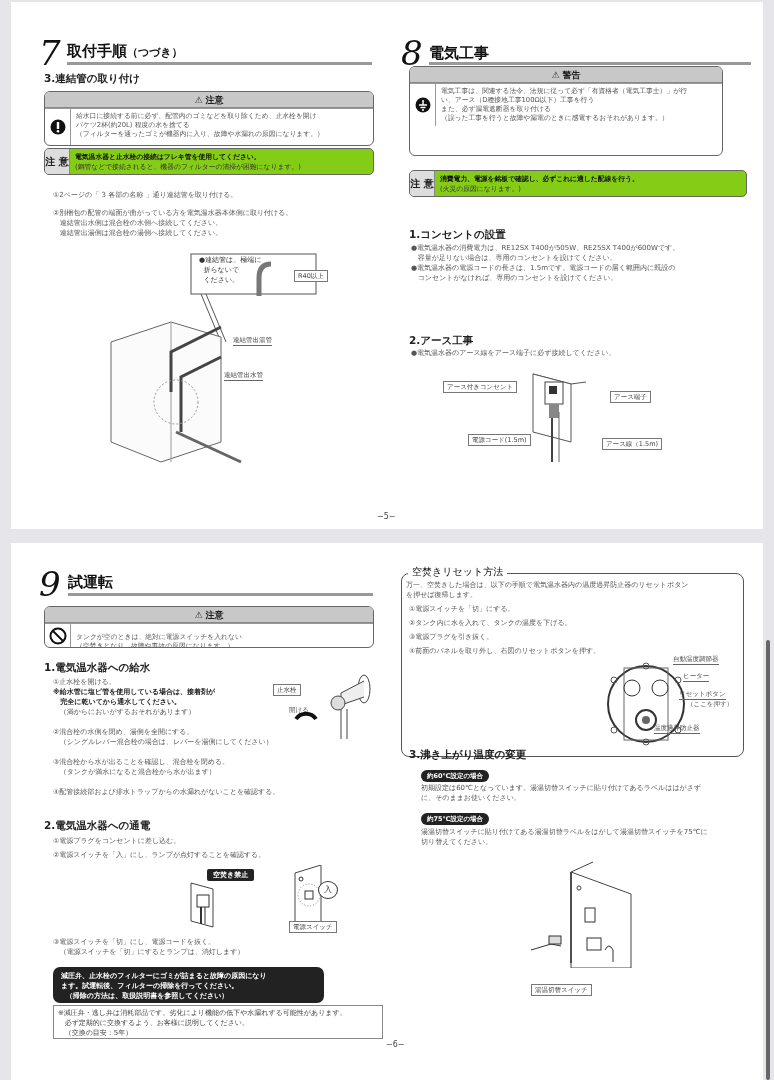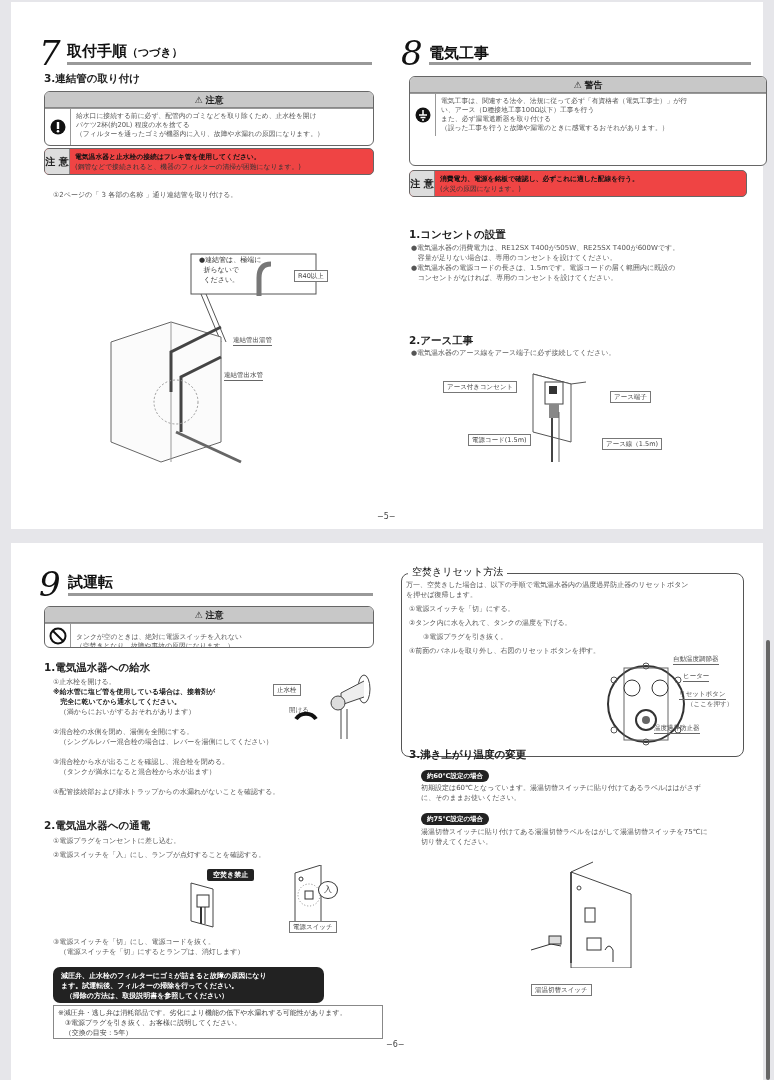--- a/index.html
+++ b/index.html
@@ -12,21 +12,21 @@
 .sectitle{position:absolute;font-weight:bold;font-size:15px;color:#111}
 .underline{position:absolute;height:3px;background:#999}
 .h3{position:absolute;font-weight:bold;font-size:10.5px;color:#222}
 .txt{position:absolute;font-size:7px;line-height:10px;color:#555;white-space:pre}
 .box{position:absolute;border:1.5px solid #666;border-radius:6px;overflow:hidden;background:#fff}
 .boxhead{background:#c8c8c8;text-align:center;font-size:9px;font-weight:bold;color:#222;height:16px;line-height:16px;border-bottom:1px solid #888}
 .boxrow{display:flex;border-top:1px solid #999}
 .boxrow:first-of-type{border-top:none}
 .iconcell{width:26px;display:flex;align-items:center;justify-content:center;border-right:1px solid #999;flex-shrink:0}
 .rowtxt{font-size:6.8px;line-height:9px;color:#555;padding:3px 5px;white-space:pre}
-.chui{position:absolute;border:1.5px solid #666;border-radius:5px;display:flex;overflow:hidden;background:#ef4444}
+.chui{position:absolute;border:1.5px solid #666;border-radius:5px;display:flex;overflow:hidden;background:#84cc16}
 .chui-l{width:25px;background:#ddd;border-right:1px solid #888;font-size:10px;font-weight:bold;display:flex;align-items:center;justify-content:center;color:#222}
 .chui-r{font-size:6.8px;line-height:10px;padding:3px 5px;white-space:pre;color:#333}
 .chui-r b{color:#111}
 .lbl{position:absolute;font-size:6.5px;color:#444;border:1px solid #777;padding:0 3px;background:#fff;white-space:nowrap;line-height:10px}
 .ulbl{position:absolute;font-size:6.5px;color:#444;border-bottom:1px solid #666;white-space:nowrap;line-height:10px}
 .pagenum{position:absolute;font-size:8px;color:#444}
 .darkbox{position:absolute;background:#222;color:#fff;border-radius:7px;font-size:7px;line-height:10px;padding:4px 8px;white-space:pre;font-weight:bold}
 .notebox{position:absolute;border:1px solid #888;font-size:7px;line-height:10px;padding:2px 4px;white-space:pre;color:#444}
 .pill{position:absolute;background:#222;color:#fff;border-radius:7px;font-size:6.5px;padding:1px 6px;font-weight:bold;line-height:10px}
 .scroll{position:absolute;right:4px;top:640px;width:4px;height:440px;background:#666;border-radius:2px}
@@ -57,20 +57,23 @@
 （フィルターを通ったゴミが機器内に入り、故障や水漏れの原因になります。）</div>
     </div>
   </div>
 
   <div class="chui" style="left:33px;top:146px;width:330px;height:27px">
     <div class="chui-l">注 意</div>
     <div class="chui-r"><b>電気温水器と止水栓の接続はフレキ管を使用してください。</b><br><span>(鋼管などで接続されると、機器のフィルターの清掃が困難になります。)</span></div>
   </div>
 
   <div class="txt" style="left:42px;top:188px">①2ページの「 3 各部の名称 」通り連結管を取り付ける。</div>
+  <div class="txt" style="left:42px;top:206px">②別梱包の配管の端面が曲がっている方を電気温水器本体側に取り付ける。
+   連結管出水側は混合栓の水側へ接続してください。
+   連結管出湯側は混合栓の湯側へ接続してください。</div>
 
   <div class="sec" style="left:90px;top:250px;width:280px;height:220px">
     <svg width="280" height="220">
       <rect x="90" y="2" width="125" height="40" fill="#fff" stroke="#555"></rect>
       <path d="M100 42 L120 90 M105 42 L125 90" stroke="#555" fill="none"></path>
       <path d="M170 12 q-12 0 -12 14 l0 18" stroke="#777" stroke-width="5" fill="none"></path>
       <polygon points="10,90 70,70 120,85 120,190 60,210 10,190" fill="#fbfbfb" stroke="#666"></polygon>
       <line x1="70" y1="70" x2="70" y2="210" stroke="#999"></line>
       <path d="M120 75 L70 100 L70 140" stroke="#444" stroke-width="3" fill="none"></path>
       <path d="M120 105 L80 125 L80 180" stroke="#444" stroke-width="3" fill="none"></path>
@@ -82,21 +85,21 @@
   折らないで
   ください。</div>
   <div class="lbl" style="left:283px;top:268px">R40以上</div>
   <div class="ulbl" style="left:222px;top:333px">連結管出湯管</div>
   <div class="ulbl" style="left:213px;top:368px">連結管出水管</div>
 
   <div class="bignum" style="left:390px;top:34px">8</div>
   <div class="sectitle" style="left:418px;top:42px">電気工事</div>
   <div class="underline" style="left:418px;top:60px;width:322px"></div>
 
-  <div class="box" style="left:398px;top:74px;width:358px;height:90px">
+  <div class="box" style="left:398px;top:64px;width:314px;height:90px">
     <div class="boxhead">⚠ 警告</div>
     <div class="boxrow" style="height:43px">
       <div class="iconcell">
           <svg width="16" height="16">
             <circle cx="8" cy="8" r="7.5" fill="#111"></circle>
             <line x1="8" y1="3" x2="8" y2="8" stroke="#fff" stroke-width="1.5"></line>
             <line x1="4" y1="8" x2="12" y2="8" stroke="#fff" stroke-width="1.5"></line>
             <line x1="5.5" y1="10.5" x2="10.5" y2="10.5" stroke="#fff" stroke-width="1.5"></line>
             <line x1="7" y1="13" x2="9" y2="13" stroke="#fff" stroke-width="1.5"></line>
           </svg>
@@ -211,30 +214,30 @@
   <div class="sec" style="left:307px;top:338px;width:20px;height:18px;border:1px solid #333;border-radius:50%;font-size:8px;text-align:center;line-height:16px;background:#fff">入</div>
   <div class="lbl" style="left:278px;top:378px">電源スイッチ</div>
 
   <div class="txt" style="left:42px;top:394px">③電源スイッチを「切」にし、電源コードを抜く。
    （電源スイッチを「切」にするとランプは、消灯します）</div>
 
   <div class="darkbox" style="left:42px;top:424px;width:271px;height:36px">減圧弁、止水栓のフィルターにゴミが詰まると故障の原因になり
 ます。試運転後、フィルターの掃除を行ってください。
   （掃除の方法は、取扱説明書を参照してください）</div>
   <div class="notebox" style="left:42px;top:462px;width:330px;height:34px">※減圧弁・逃し弁は消耗部品です。劣化により機能の低下や水漏れする可能性があります。
-   ③電源プラグを引き抜く、お客様に説明してください。
+   必ず定期的に交換するよう、お客様に説明してください。
    （交換の目安：5年）</div>
 
   <div class="sec" style="left:390px;top:30px;width:343px;height:184px;border:1.5px solid #555;border-radius:8px"></div>
   <div class="sec" style="left:397px;top:22px;background:#fff;padding:0 4px;font-size:10px;font-weight:normal;color:#111">空焚きリセット方法</div>
   <div class="txt" style="left:395px;top:37px">万一、空焚きした場合は、以下の手順で電気温水器内の温度過昇防止器のリセットボタン
 を押せば復帰します。</div>
   <div class="txt" style="left:398px;top:61px">①電源スイッチを「切」にする。</div>
   <div class="txt" style="left:398px;top:75px">②タンク内に水を入れて、タンクの温度を下げる。</div>
-  <div class="txt" style="left:412px;top:89px">③電源プラグを引き抜く。</div>
+  <div class="txt" style="left:398px;top:89px">③電源プラグを引き抜く。</div>
   <div class="txt" style="left:398px;top:103px">④前面のパネルを取り外し、右図のリセットボタンを押す。</div>
 
   <div class="sec" style="left:595px;top:115px;width:80px;height:90px">
     <svg width="80" height="90">
       <circle cx="40" cy="46" r="38" fill="#fff" stroke="#333" stroke-width="2"></circle>
       <rect x="18" y="10" width="44" height="72" fill="none" stroke="#666"></rect>
       <circle cx="26" cy="30" r="8" fill="#fff" stroke="#333"></circle>
       <circle cx="54" cy="30" r="8" fill="#fff" stroke="#333"></circle>
       <circle cx="40" cy="62" r="10" fill="#fff" stroke="#333" stroke-width="2"></circle>
       <circle cx="40" cy="62" r="4" fill="#666"></circle>

